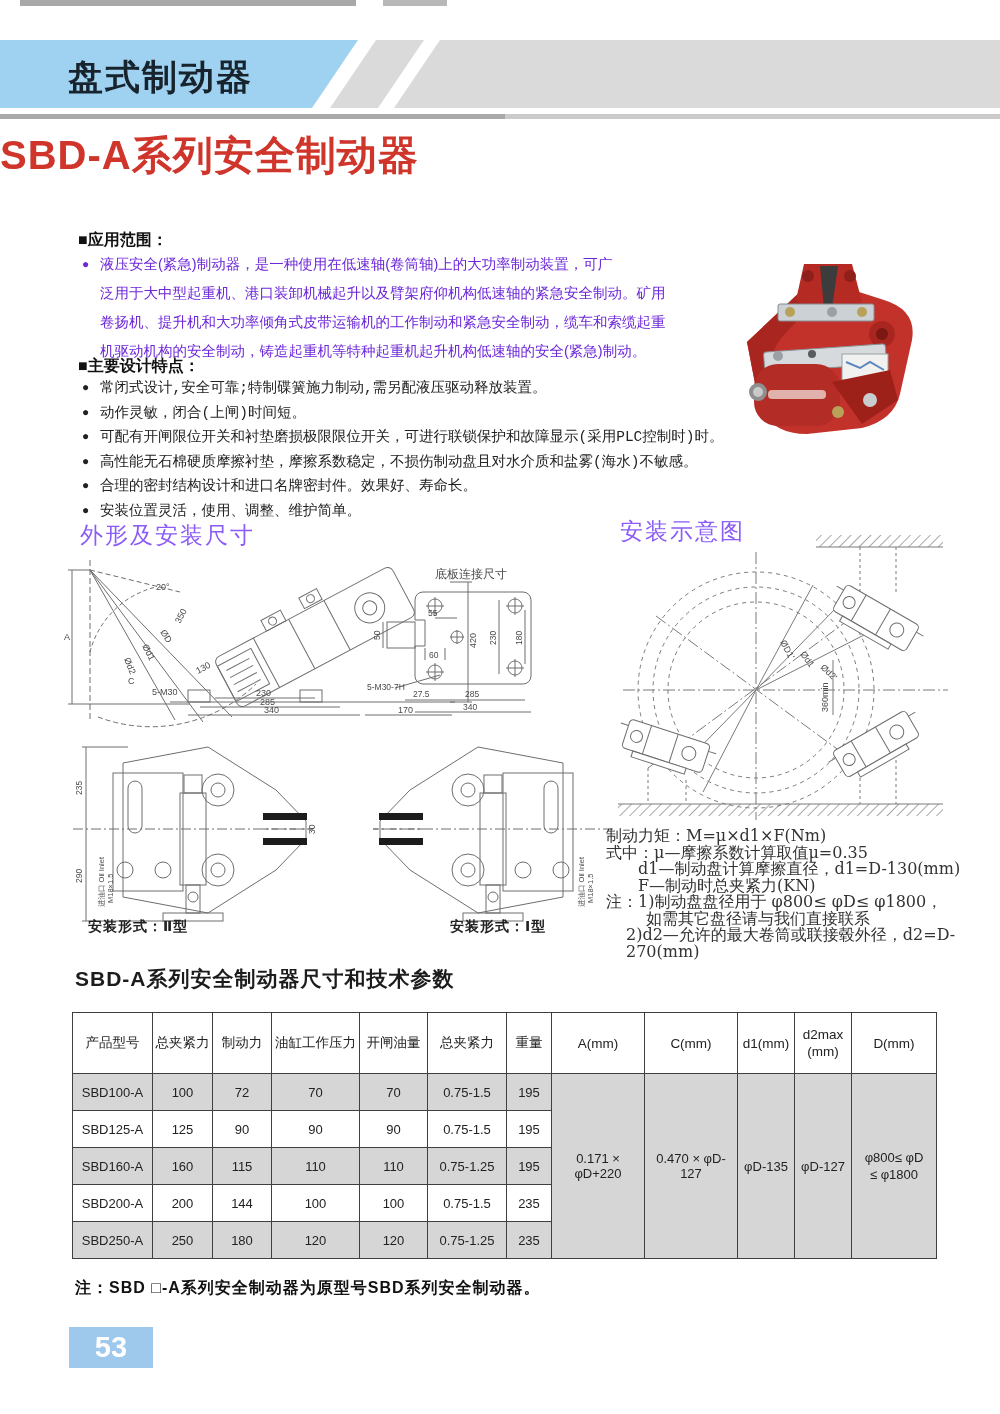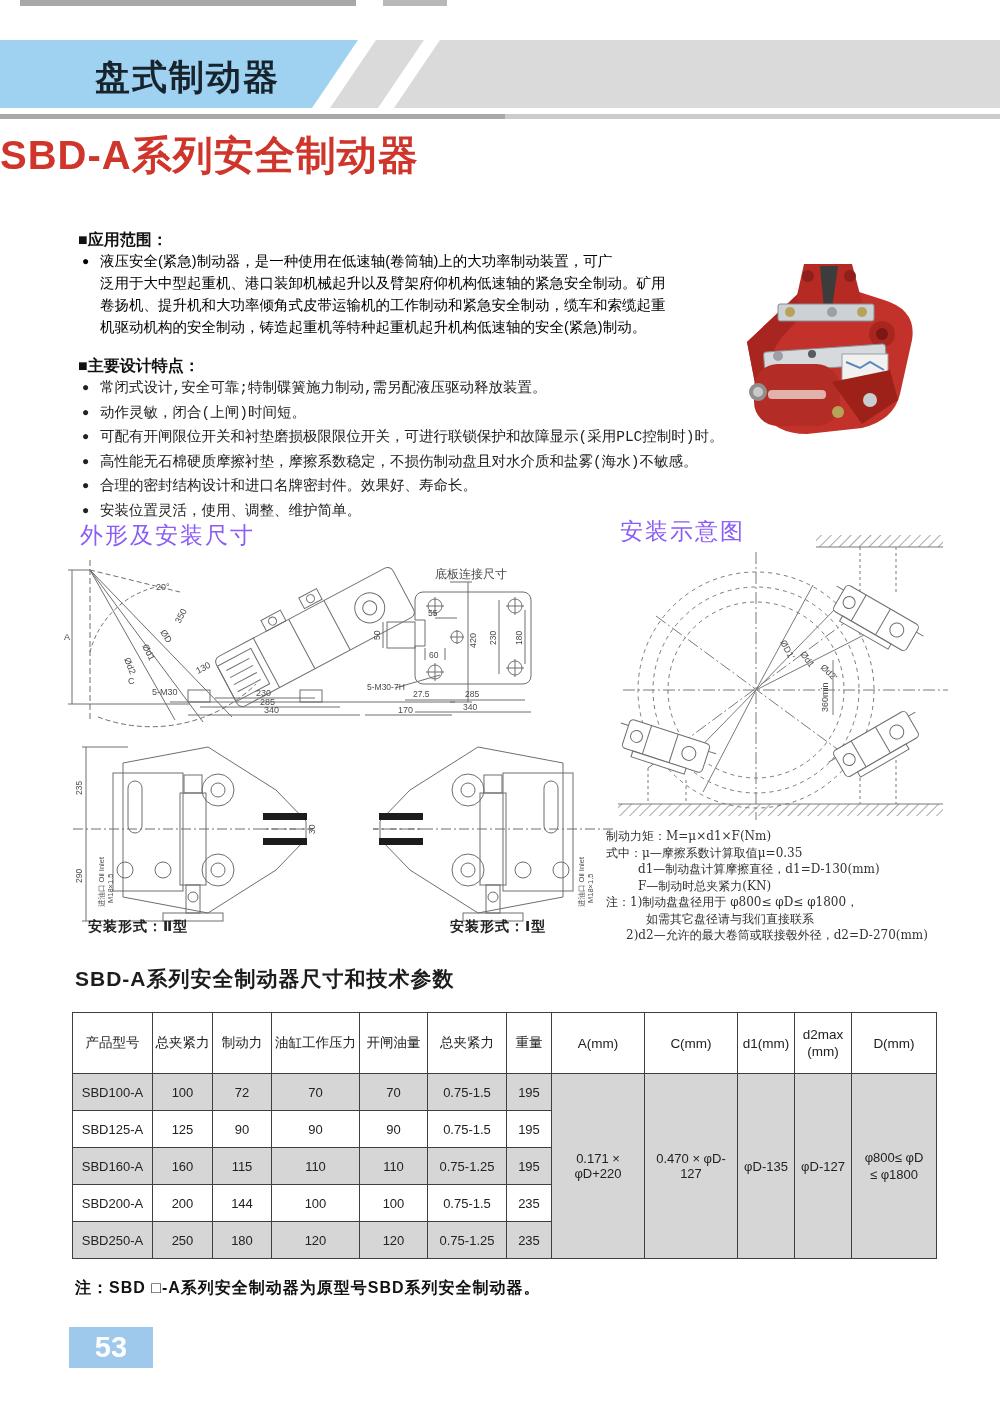--- a/index.html
+++ b/index.html
@@ -11,46 +11,46 @@
   .topbar2{position:absolute;left:383px;top:0;width:64px;height:6px;background:#b8b8b8;}
 
   
   .band{position:absolute;left:0;top:40px;width:1000px;height:68px;}
   .band-gray-main{position:absolute;inset:0;background:#dadada;
       clip-path:polygon(440px 0,1000px 0,1000px 68px,394px 68px);}
   .band-gray-slash{position:absolute;inset:0;background:#dadada;
       clip-path:polygon(376px 0,424px 0,378px 68px,330px 68px);}
   .band-blue{position:absolute;inset:0;background:#9fd2f0;
       clip-path:polygon(0 0,358px 0,312px 68px,0 68px);}
-  .band-blue span{position:absolute;left:68px;top:14px;width:212px;text-align:right;
+  .band-blue span{position:absolute;left:68px;top:14px;width:212px;text-align:left;
       font-size:35px;font-weight:700;color:#17242e;letter-spacing:2px;}
   .rule-dark{position:absolute;left:0;top:114px;width:505px;height:5px;background:#a9a9a9;}
   .rule-light{position:absolute;left:505px;top:114px;width:495px;height:5px;background:#cbcbcb;}
 
   .doc-title{position:absolute;left:0;right:0;top:128px;margin:0;text-align:left;
       font-size:40px;font-weight:700;color:#cf352a;letter-spacing:1px;}
 
   
   .sec-heading{position:absolute;font-size:16px;font-weight:700;color:#111;}
-  .app-body{position:absolute;left:82px;top:250px;font-size:14.5px;line-height:22px;color:#000000;}
+  .app-body{position:absolute;left:82px;top:250px;font-size:14.5px;line-height:29px;color:#6d28d9;}
   .app-line{white-space:nowrap;}
   .app-line .bullet{display:inline-block;width:18px;font-size:12px;vertical-align:1px;}
   .app-line .nb{display:inline-block;width:18px;}
   .features{position:absolute;left:82px;top:376px;font-size:14.5px;line-height:24.5px;color:#222;font-family:Liberation Mono, monospace;}
   .feat-item{white-space:nowrap;}
   .feat-item .bullet{display:inline-block;width:18px;font-size:12px;vertical-align:1px;}
 
   
   .draw-heading{position:absolute;font-size:23px;font-weight:400;color:#8b5cf6;letter-spacing:2px;}
   svg text{font-family:"Liberation Sans","DejaVu Sans",sans-serif;fill:#4a4a4a;}
   .tech{position:absolute;}
   .cal-label{position:absolute;font-size:14px;font-weight:600;color:#222;letter-spacing:1px;}
 
   
-  .formula{position:absolute;left:606px;top:828px;font-size:12px;line-height:16.5px;
+  .formula{position:absolute;left:606px;top:828px;font-size:16px;line-height:16.5px;
       color:#333;font-family:"DejaVu Serif","Liberation Serif",serif;}
   .f-ind1{padding-left:32px;}
   .f-ind2{padding-left:40px;}
   .f-ind3{padding-left:20px;}
 
   
   .tbl-title{position:absolute;left:75px;top:965px;font-size:21px;font-weight:700;color:#1c1c1c;letter-spacing:1px;}
   table.params{position:absolute;left:72px;top:1012px;width:864px;border-collapse:collapse;
       table-layout:fixed;font-size:13px;color:#222;}
   table.params td,table.params th{border:1px solid #3f3f3f;text-align:center;vertical-align:middle;

